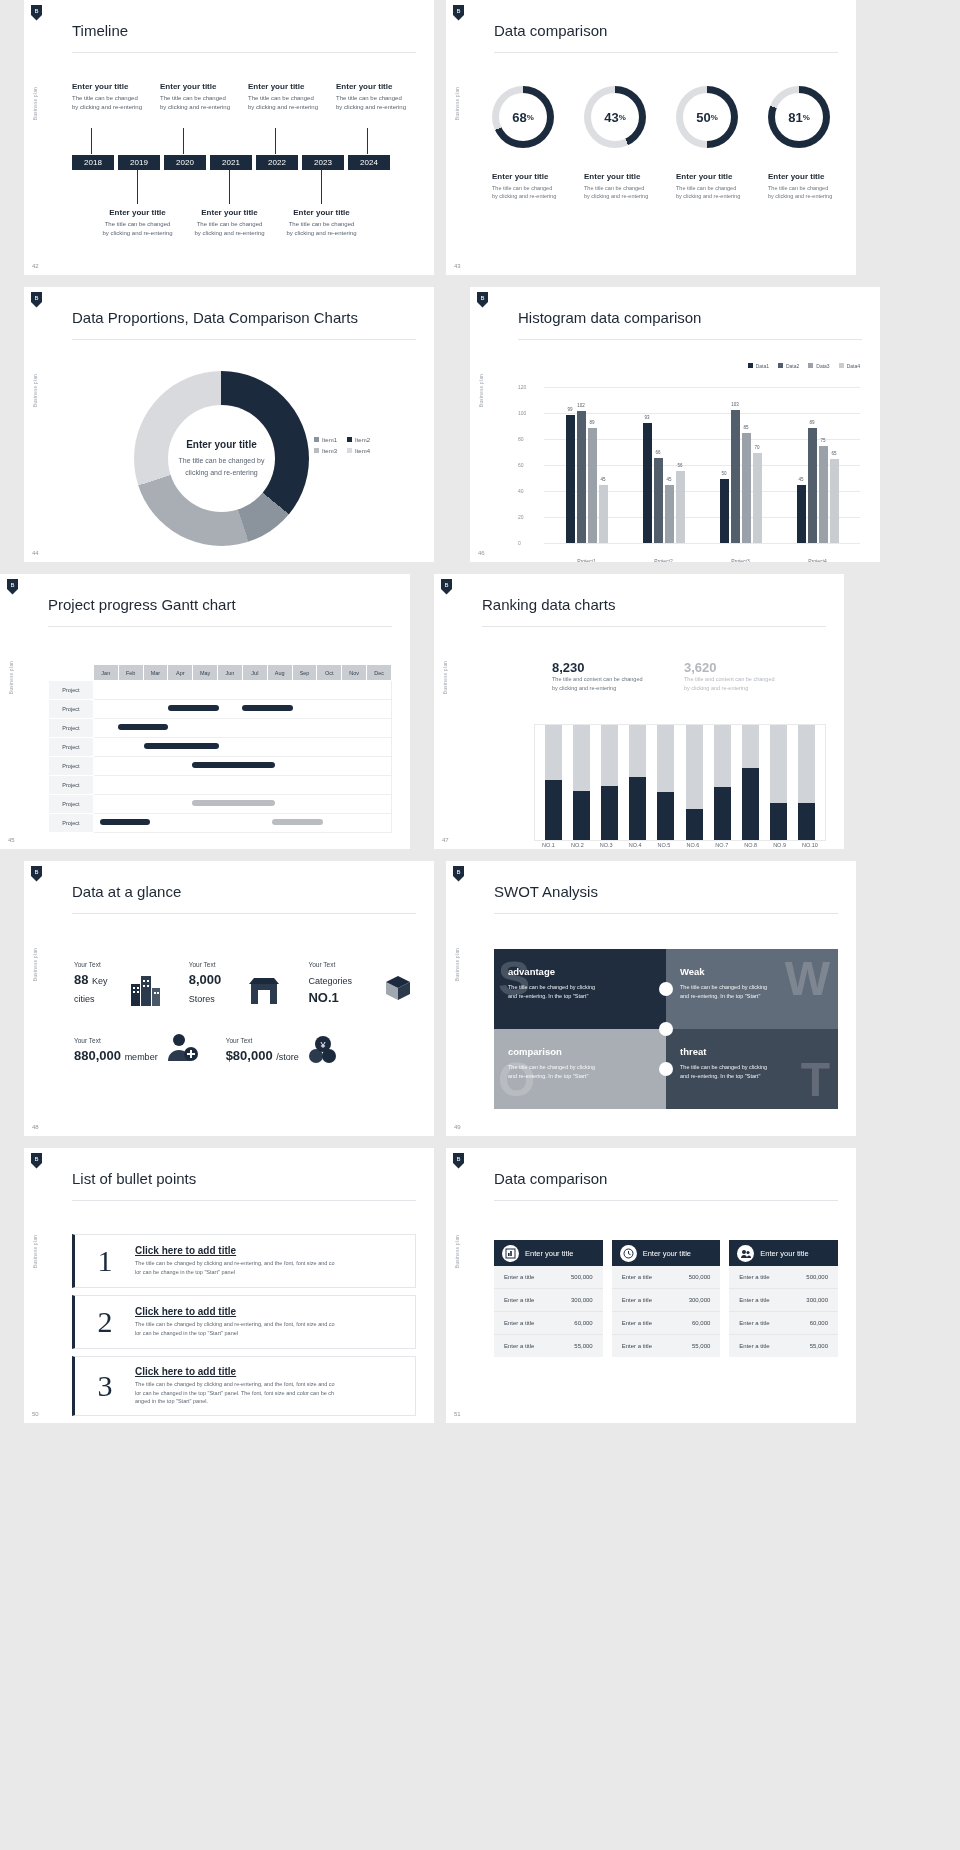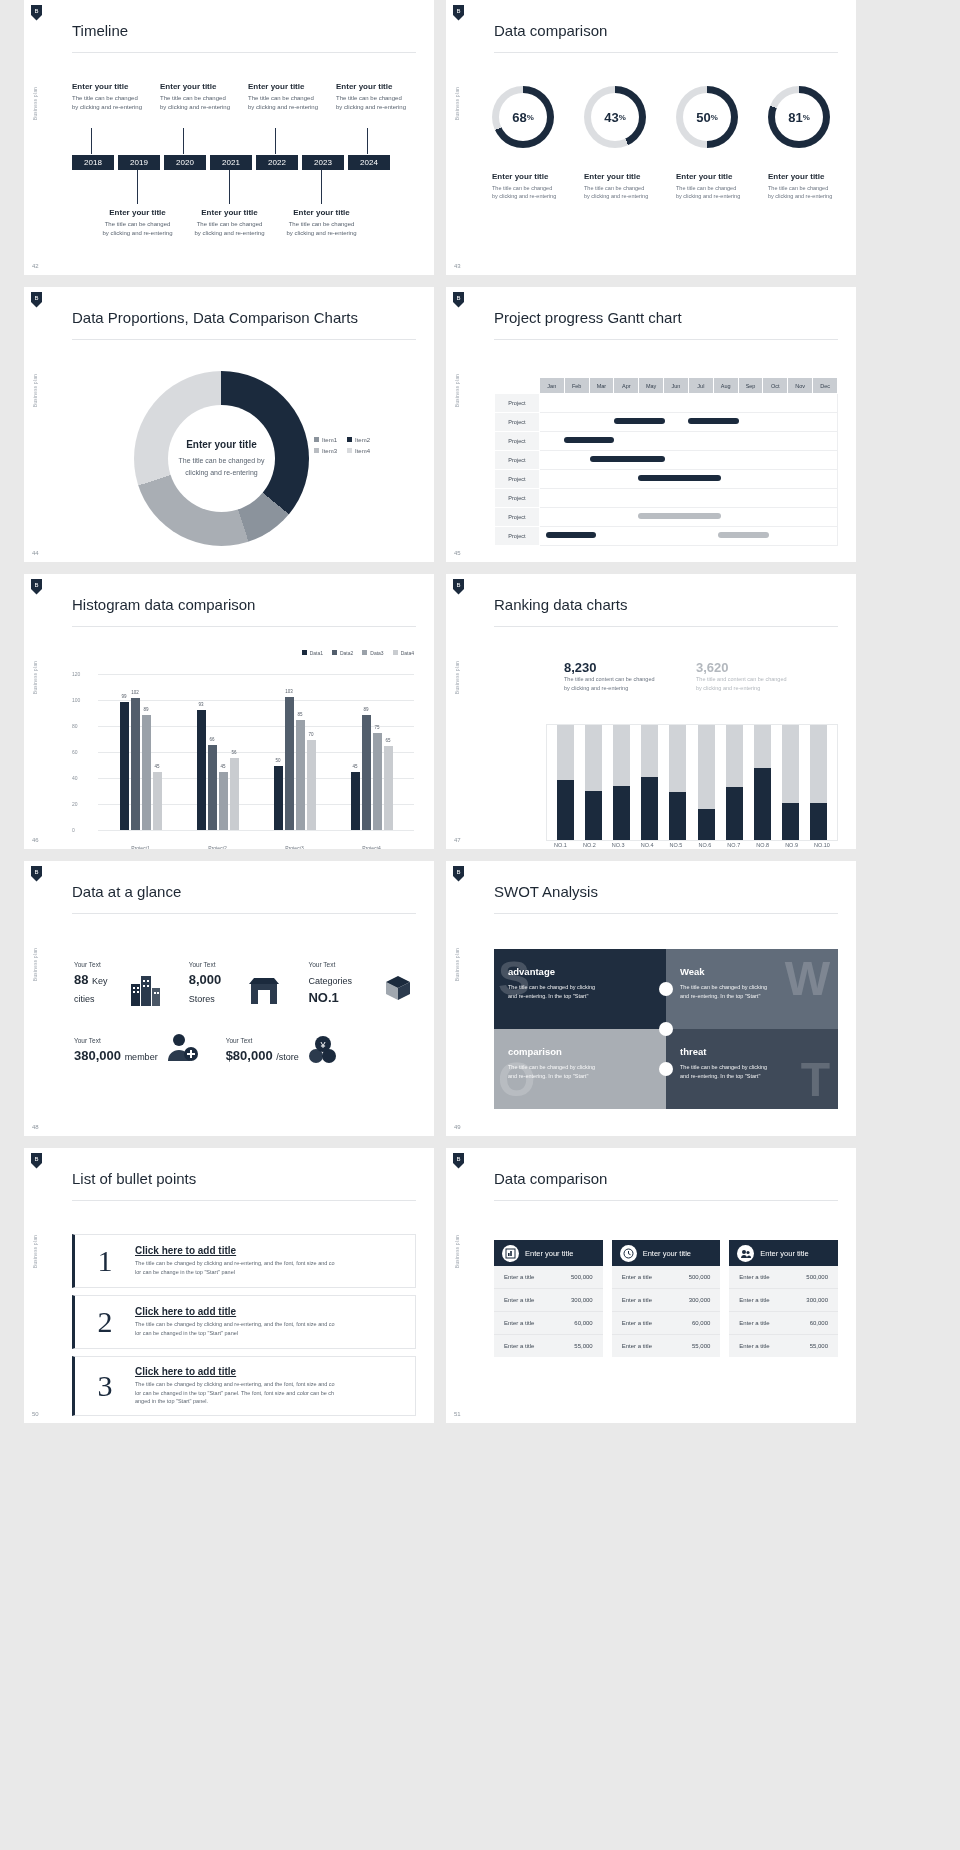--- a/index.html
+++ b/index.html
@@ -272,20 +272,122 @@
         <span>The title can be changed by</span>
         <span>clicking and re-entering</span>
       </div>
     </div>
 
     <div class="legend">
       <div><i style="background:#8b939c"></i><span>Item1</span></div>
       <div><i style="background:#1b2a3d"></i><span>Item2</span></div>
       <div><i style="background:#b9bdc2"></i><span>Item3</span></div>
       <div><i style="background:#d8dadd"></i><span>Item4</span></div>
+    </div>
+  </div>
+
+  <div class="slide left">
+    <div class="badge">
+        <svg width="13" height="17" viewBox="0 0 13 17">
+          <path d="M1 1h11v10l-5.5 5.5L1 11z" fill="#1b2a3d"></path>
+          <text x="6.5" y="9" font-size="6" fill="#fff" text-anchor="middle">B</text>
+        </svg>
+      </div>
+    <div class="spine">Business plan</div>
+    <div class="pnum">46</div>
+    <div class="title">Histogram data comparison</div>
+    <div class="hr"></div>
+
+    <div class="hlegend">
+      <span><i style="background:#1b2a3d"></i><span>Data1</span></span>
+      <span><i style="background:#525e6c"></i><span>Data2</span></span>
+      <span><i style="background:#9aa1a9"></i><span>Data3</span></span>
+      <span><i style="background:#c9ccd0"></i><span>Data4</span></span>
+    </div>
+
+    <div class="hist">
+      <div class="ylab" style="top:0">120</div>
+      <div class="axis" style="top:0"></div>
+      <div class="ylab" style="top:26px">100</div>
+      <div class="axis" style="top:26px"></div>
+      <div class="ylab" style="top:52px">80</div>
+      <div class="axis" style="top:52px"></div>
+      <div class="ylab" style="top:78px">60</div>
+      <div class="axis" style="top:78px"></div>
+      <div class="ylab" style="top:104px">40</div>
+      <div class="axis" style="top:104px"></div>
+      <div class="ylab" style="top:130px">20</div>
+      <div class="axis" style="top:130px"></div>
+      <div class="ylab" style="top:156px">0</div>
+      <div class="axis" style="top:156px"></div>
+
+      <div class="bars" style="bottom:0;top:0;height:156px">
+        <div class="grp">
+          <div class="bar" style="height:128px;background:#1b2a3d">
+              <span>99</span>
+            </div>
+          <div class="bar" style="height:132px;background:#525e6c">
+              <span>102</span>
+            </div>
+          <div class="bar" style="height:115px;background:#9aa1a9">
+              <span>89</span>
+            </div>
+          <div class="bar" style="height:58px;background:#c9ccd0">
+              <span>45</span>
+            </div>
+        </div>
+        <div class="grp">
+          <div class="bar" style="height:120px;background:#1b2a3d">
+              <span>93</span>
+            </div>
+          <div class="bar" style="height:85px;background:#525e6c">
+              <span>66</span>
+            </div>
+          <div class="bar" style="height:58px;background:#9aa1a9">
+              <span>45</span>
+            </div>
+          <div class="bar" style="height:72px;background:#c9ccd0">
+              <span>56</span>
+            </div>
+        </div>
+        <div class="grp">
+          <div class="bar" style="height:64px;background:#1b2a3d">
+              <span>50</span>
+            </div>
+          <div class="bar" style="height:133px;background:#525e6c">
+              <span>103</span>
+            </div>
+          <div class="bar" style="height:110px;background:#9aa1a9">
+              <span>85</span>
+            </div>
+          <div class="bar" style="height:90px;background:#c9ccd0">
+              <span>70</span>
+            </div>
+        </div>
+        <div class="grp">
+          <div class="bar" style="height:58px;background:#1b2a3d">
+              <span>45</span>
+            </div>
+          <div class="bar" style="height:115px;background:#525e6c">
+              <span>89</span>
+            </div>
+          <div class="bar" style="height:97px;background:#9aa1a9">
+              <span>75</span>
+            </div>
+          <div class="bar" style="height:84px;background:#c9ccd0">
+              <span>65</span>
+            </div>
+        </div>
+      </div>
+      <div class="xlabs">
+        <span>Project1</span>
+        <span>Project2</span>
+        <span>Project3</span>
+        <span>Project4</span>
+      </div>
     </div>
   </div>
 
   <div class="slide right">
     <div class="badge">
         <svg width="13" height="17" viewBox="0 0 13 17">
           <path d="M1 1h11v10l-5.5 5.5L1 11z" fill="#1b2a3d"></path>
           <text x="6.5" y="9" font-size="6" fill="#fff" text-anchor="middle">B</text>
         </svg>
       </div>
@@ -356,122 +458,20 @@
           <td colspan="12" style="position:relative">
             <div class="gbar" style="position:absolute;left:2%;width:17%;top:5px"></div>
             <div class="gbar grey" style="position:absolute;left:60%;width:17%;top:5px"></div>
           </td>
         </tr>
       </tbody>
         </table>
     </div>
   </div>
 
-  <div class="slide left">
-    <div class="badge">
-        <svg width="13" height="17" viewBox="0 0 13 17">
-          <path d="M1 1h11v10l-5.5 5.5L1 11z" fill="#1b2a3d"></path>
-          <text x="6.5" y="9" font-size="6" fill="#fff" text-anchor="middle">B</text>
-        </svg>
-      </div>
-    <div class="spine">Business plan</div>
-    <div class="pnum">46</div>
-    <div class="title">Histogram data comparison</div>
-    <div class="hr"></div>
-
-    <div class="hlegend">
-      <span><i style="background:#1b2a3d"></i><span>Data1</span></span>
-      <span><i style="background:#525e6c"></i><span>Data2</span></span>
-      <span><i style="background:#9aa1a9"></i><span>Data3</span></span>
-      <span><i style="background:#c9ccd0"></i><span>Data4</span></span>
-    </div>
-
-    <div class="hist">
-      <div class="ylab" style="top:0">120</div>
-      <div class="axis" style="top:0"></div>
-      <div class="ylab" style="top:26px">100</div>
-      <div class="axis" style="top:26px"></div>
-      <div class="ylab" style="top:52px">80</div>
-      <div class="axis" style="top:52px"></div>
-      <div class="ylab" style="top:78px">60</div>
-      <div class="axis" style="top:78px"></div>
-      <div class="ylab" style="top:104px">40</div>
-      <div class="axis" style="top:104px"></div>
-      <div class="ylab" style="top:130px">20</div>
-      <div class="axis" style="top:130px"></div>
-      <div class="ylab" style="top:156px">0</div>
-      <div class="axis" style="top:156px"></div>
-
-      <div class="bars" style="bottom:0;top:0;height:156px">
-        <div class="grp">
-          <div class="bar" style="height:128px;background:#1b2a3d">
-              <span>99</span>
-            </div>
-          <div class="bar" style="height:132px;background:#525e6c">
-              <span>102</span>
-            </div>
-          <div class="bar" style="height:115px;background:#9aa1a9">
-              <span>89</span>
-            </div>
-          <div class="bar" style="height:58px;background:#c9ccd0">
-              <span>45</span>
-            </div>
-        </div>
-        <div class="grp">
-          <div class="bar" style="height:120px;background:#1b2a3d">
-              <span>93</span>
-            </div>
-          <div class="bar" style="height:85px;background:#525e6c">
-              <span>66</span>
-            </div>
-          <div class="bar" style="height:58px;background:#9aa1a9">
-              <span>45</span>
-            </div>
-          <div class="bar" style="height:72px;background:#c9ccd0">
-              <span>56</span>
-            </div>
-        </div>
-        <div class="grp">
-          <div class="bar" style="height:64px;background:#1b2a3d">
-              <span>50</span>
-            </div>
-          <div class="bar" style="height:133px;background:#525e6c">
-              <span>103</span>
-            </div>
-          <div class="bar" style="height:110px;background:#9aa1a9">
-              <span>85</span>
-            </div>
-          <div class="bar" style="height:90px;background:#c9ccd0">
-              <span>70</span>
-            </div>
-        </div>
-        <div class="grp">
-          <div class="bar" style="height:58px;background:#1b2a3d">
-              <span>45</span>
-            </div>
-          <div class="bar" style="height:115px;background:#525e6c">
-              <span>89</span>
-            </div>
-          <div class="bar" style="height:97px;background:#9aa1a9">
-              <span>75</span>
-            </div>
-          <div class="bar" style="height:84px;background:#c9ccd0">
-              <span>65</span>
-            </div>
-        </div>
-      </div>
-      <div class="xlabs">
-        <span>Project1</span>
-        <span>Project2</span>
-        <span>Project3</span>
-        <span>Project4</span>
-      </div>
-    </div>
-  </div>
-
   <div class="slide right">
     <div class="badge">
         <svg width="13" height="17" viewBox="0 0 13 17">
           <path d="M1 1h11v10l-5.5 5.5L1 11z" fill="#1b2a3d"></path>
           <text x="6.5" y="9" font-size="6" fill="#fff" text-anchor="middle">B</text>
         </svg>
       </div>
     <div class="spine">Business plan</div>
     <div class="pnum">47</div>
     <div class="title">Ranking data charts</div>
@@ -609,21 +609,21 @@
                 <path d="M6 10v12l12 6V16z" fill="#42506080"></path>
                 <path d="M18 16v12l12-6V10z" fill="#2b3a4d"></path>
               </svg>
           </span>
         </div>
       </div>
       <div class="grow">
         <div class="gitem">
           <div class="txt">
             <small>Your Text</small>
-            <b><span>380,000</span> <em>member</em></b>
+            <b><span>880,000</span> <em>member</em></b>
           </div>
           <span class="gicon">
             <svg width="36" height="34" viewBox="0 0 36 34">
                 <circle cx="15" cy="10" r="6" fill="#1b2a3d"></circle>
                 <path d="M4 31c0-7 5-11 11-11s11 4 11 11z" fill="#2b3a4d"></path>
                 <circle cx="27" cy="24" r="7" fill="#1b2a3d"></circle>
                 <path d="M27 20v8M23 24h8" stroke="#fff" stroke-width="2"></path>
               </svg>
           </span>
         </div>

